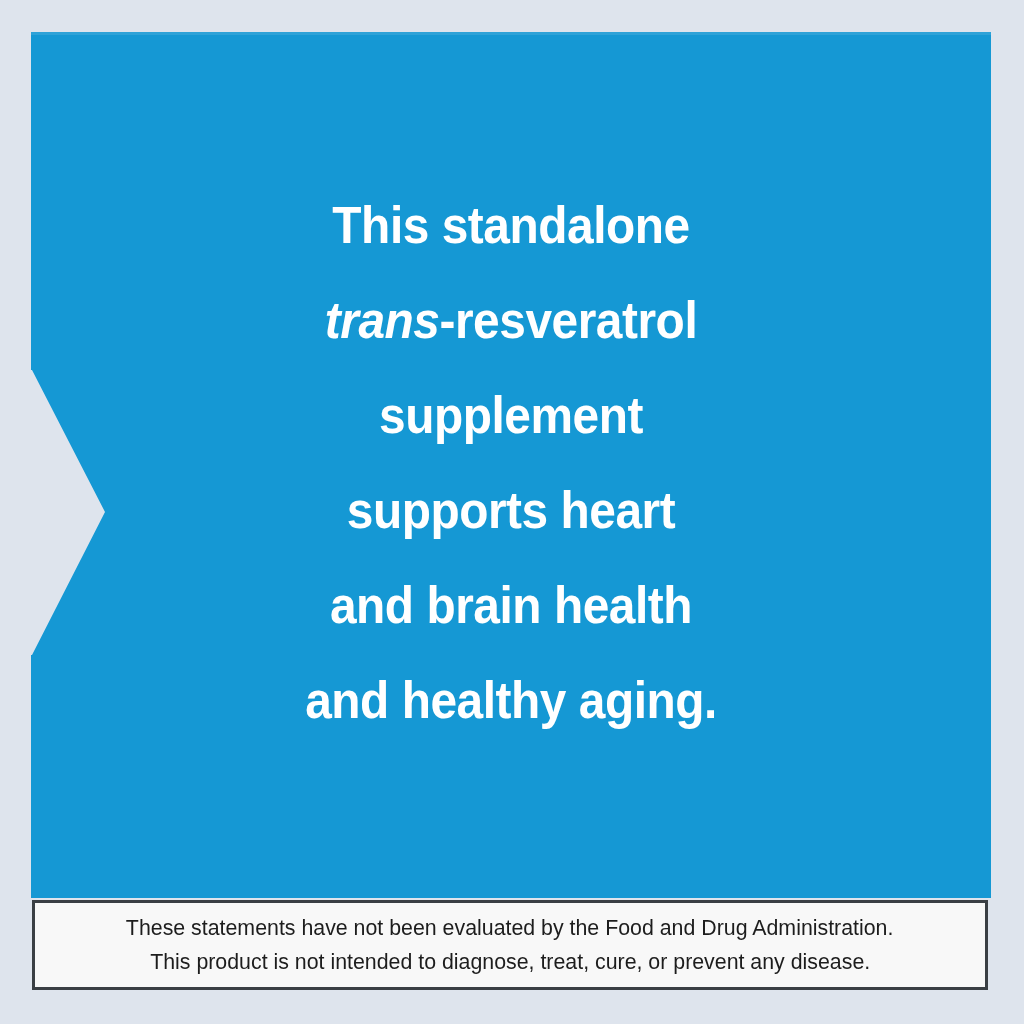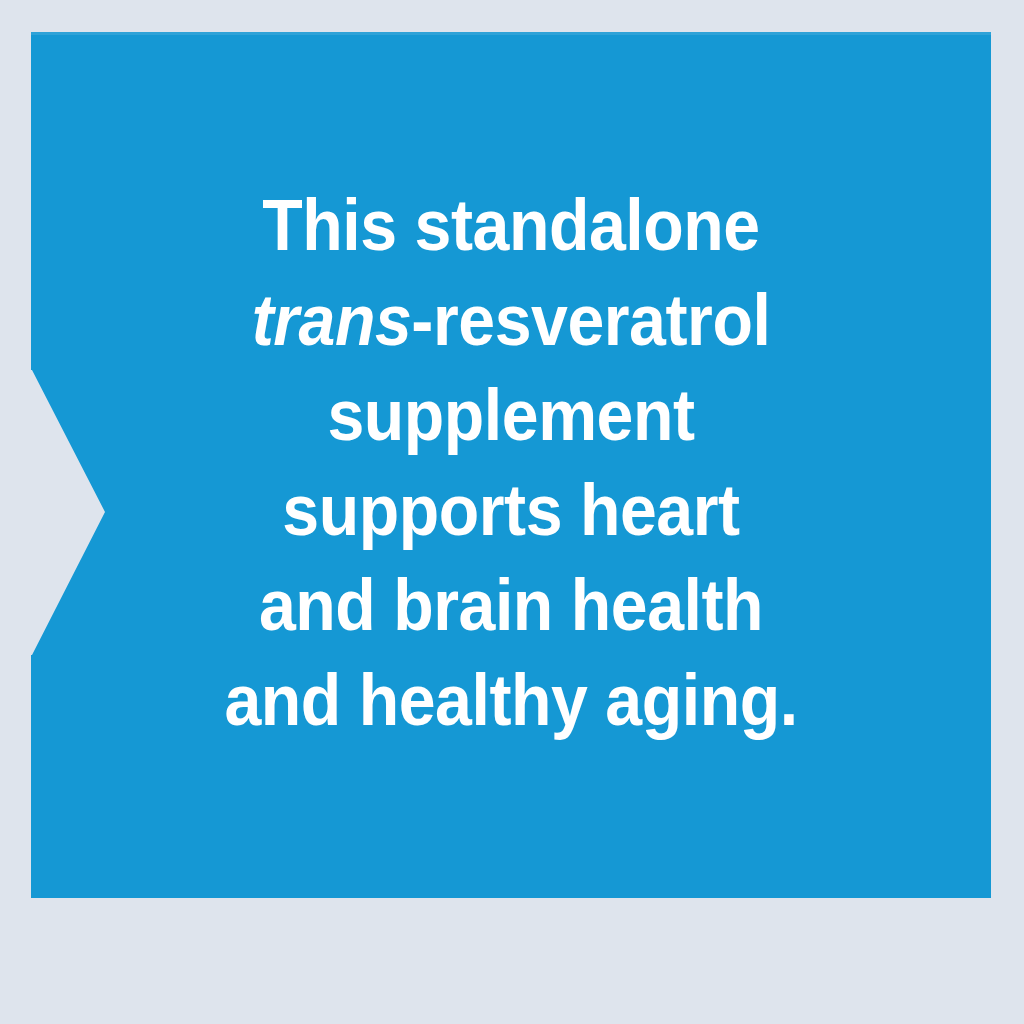--- a/index.html
+++ b/index.html
@@ -44,21 +44,21 @@
 
   
   .headline {
     position: absolute;
     left: 31px;
     top: 178px;
     width: 960px;
     text-align: center;
     color: #ffffff;
     font-weight: bold;
-    font-size: 72px;
+    font-size: 52px;
     line-height: 95px;
     letter-spacing: -0.5px;
     font-stretch: condensed;
     -webkit-font-smoothing: antialiased;
   }
   .headline .line {
     display: block;
     white-space: nowrap;
     transform: scaleX(0.92);
   }
@@ -114,14 +114,18 @@
     <span class="line">supplement</span>
     <span class="line">supports heart</span>
     <span class="line">and brain health</span>
     <span class="line">and healthy aging.</span>
   </div>
 
   <svg class="chevron" viewBox="0 0 150 285">
     <path d="M 0 0 L 72 0 L 145 142 L 72 285 L 0 285 L 0 222 L 41 142 L 0 63 Z" fill="#dee4ed"></path>
   </svg>
 
+  <div class="disclaimer-box">
+    <div class="disclaimer-line">These statements have not been evaluated by the Food and Drug Administration.</div>
+    <div class="disclaimer-line">This product is not intended to diagnose, treat, cure, or prevent any disease.</div>
+  </div>
 
 </div>
 
 </body></html>

